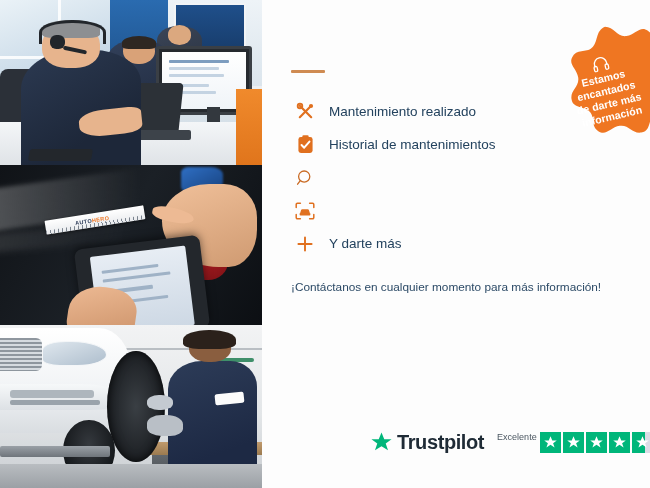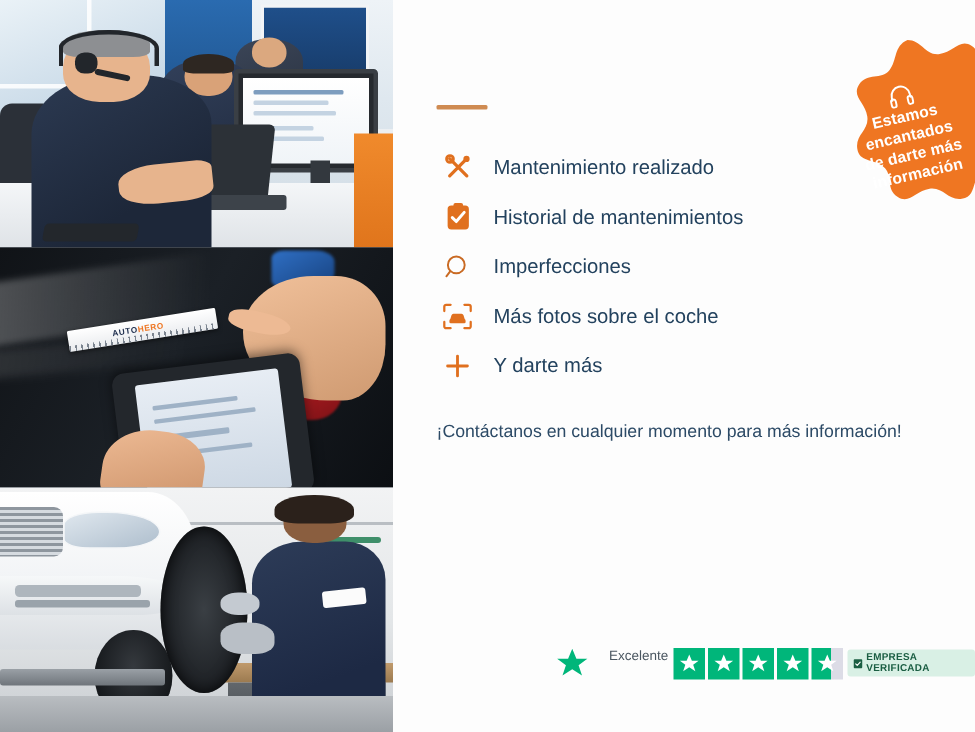--- a/index.html
+++ b/index.html
@@ -645,36 +645,34 @@
         </span>
         <span class="feature-label">Historial de mantenimientos</span>
       </li>
       <li class="feature">
         <span class="feature-icon">
           <svg width="18" height="18" viewBox="0 0 18 18">
             <circle cx="8.2" cy="7.6" r="5.6" fill="none" stroke="#c96a23" stroke-width="1.3"></circle>
             <line x1="4.1" y1="11.9" x2="1.6" y2="15.2" stroke="#c96a23" stroke-width="1.3" stroke-linecap="round"></line>
           </svg>
         </span>
-        <span class="feature-label">Imperfecciones</span>
       </li>
       <li class="feature">
         <span class="feature-icon">
           <svg width="20" height="18" viewBox="0 0 20 18">
             <g fill="none" stroke="#e0701f" stroke-width="1.5" stroke-linecap="round">
               <path d="M1.2 5.4 V2.4 A1.2 1.2 0 0 1 2.4 1.2 H5.4"></path>
               <path d="M14.6 1.2 H17.6 A1.2 1.2 0 0 1 18.8 2.4 V5.4"></path>
               <path d="M18.8 12.6 V15.6 A1.2 1.2 0 0 1 17.6 16.8 H14.6"></path>
               <path d="M5.4 16.8 H2.4 A1.2 1.2 0 0 1 1.2 15.6 V12.6"></path>
             </g>
             <path d="M5 11.4 L6 8.2 A1.4 1.4 0 0 1 7.3 7.2 H12.7 A1.4 1.4 0 0 1 14 8.2 L15 11.4 Z" fill="#e0701f"></path>
             <rect x="4.6" y="10.9" width="10.8" height="2.6" rx="0.9" fill="#e0701f"></rect>
           </svg>
         </span>
-        <span class="feature-label">Más fotos sobre el coche</span>
       </li>
       <li class="feature">
         <span class="feature-icon">
           <svg width="18" height="18" viewBox="0 0 18 18">
             <g stroke="#e0701f" stroke-width="1.9" stroke-linecap="round">
               <line x1="9" y1="2.4" x2="9" y2="15.6"></line>
               <line x1="2.4" y1="9" x2="15.6" y2="9"></line>
             </g>
           </svg>
         </span>
@@ -684,20 +682,21 @@
 
     <p class="contact">
       <span>¡Contáctanos en cualquier momento para más información!</span><br>
     </p>
 
     <div class="trust">
       <div class="tp-logo">
         <svg width="23" height="23" viewBox="0 0 24 24">
           <path fill="#00b67a" d="M12 1.5 L14.9 8.6 L22.5 8.6 L16.4 13 L18.8 20.2 L12 15.8 L5.2 20.2 L7.6 13 L1.5 8.6 L9.1 8.6 Z"></path>
         </svg>
+        <span class="tp-word">Trustpilot</span>
       </div>
       <div class="tp-right">
         <span class="tp-excelente">Excelente</span>
         <div class="tp-stars">
           <span class="tp-star">
             <svg width="15" height="15" viewBox="0 0 24 24">
                 <path fill="#ffffff" d="M12 2 L14.8 8.8 L22 8.8 L16.2 13 L18.5 20 L12 15.7 L5.5 20 L7.8 13 L2 8.8 L9.2 8.8 Z"></path>
               </svg>
           </span>
           <span class="tp-star">

